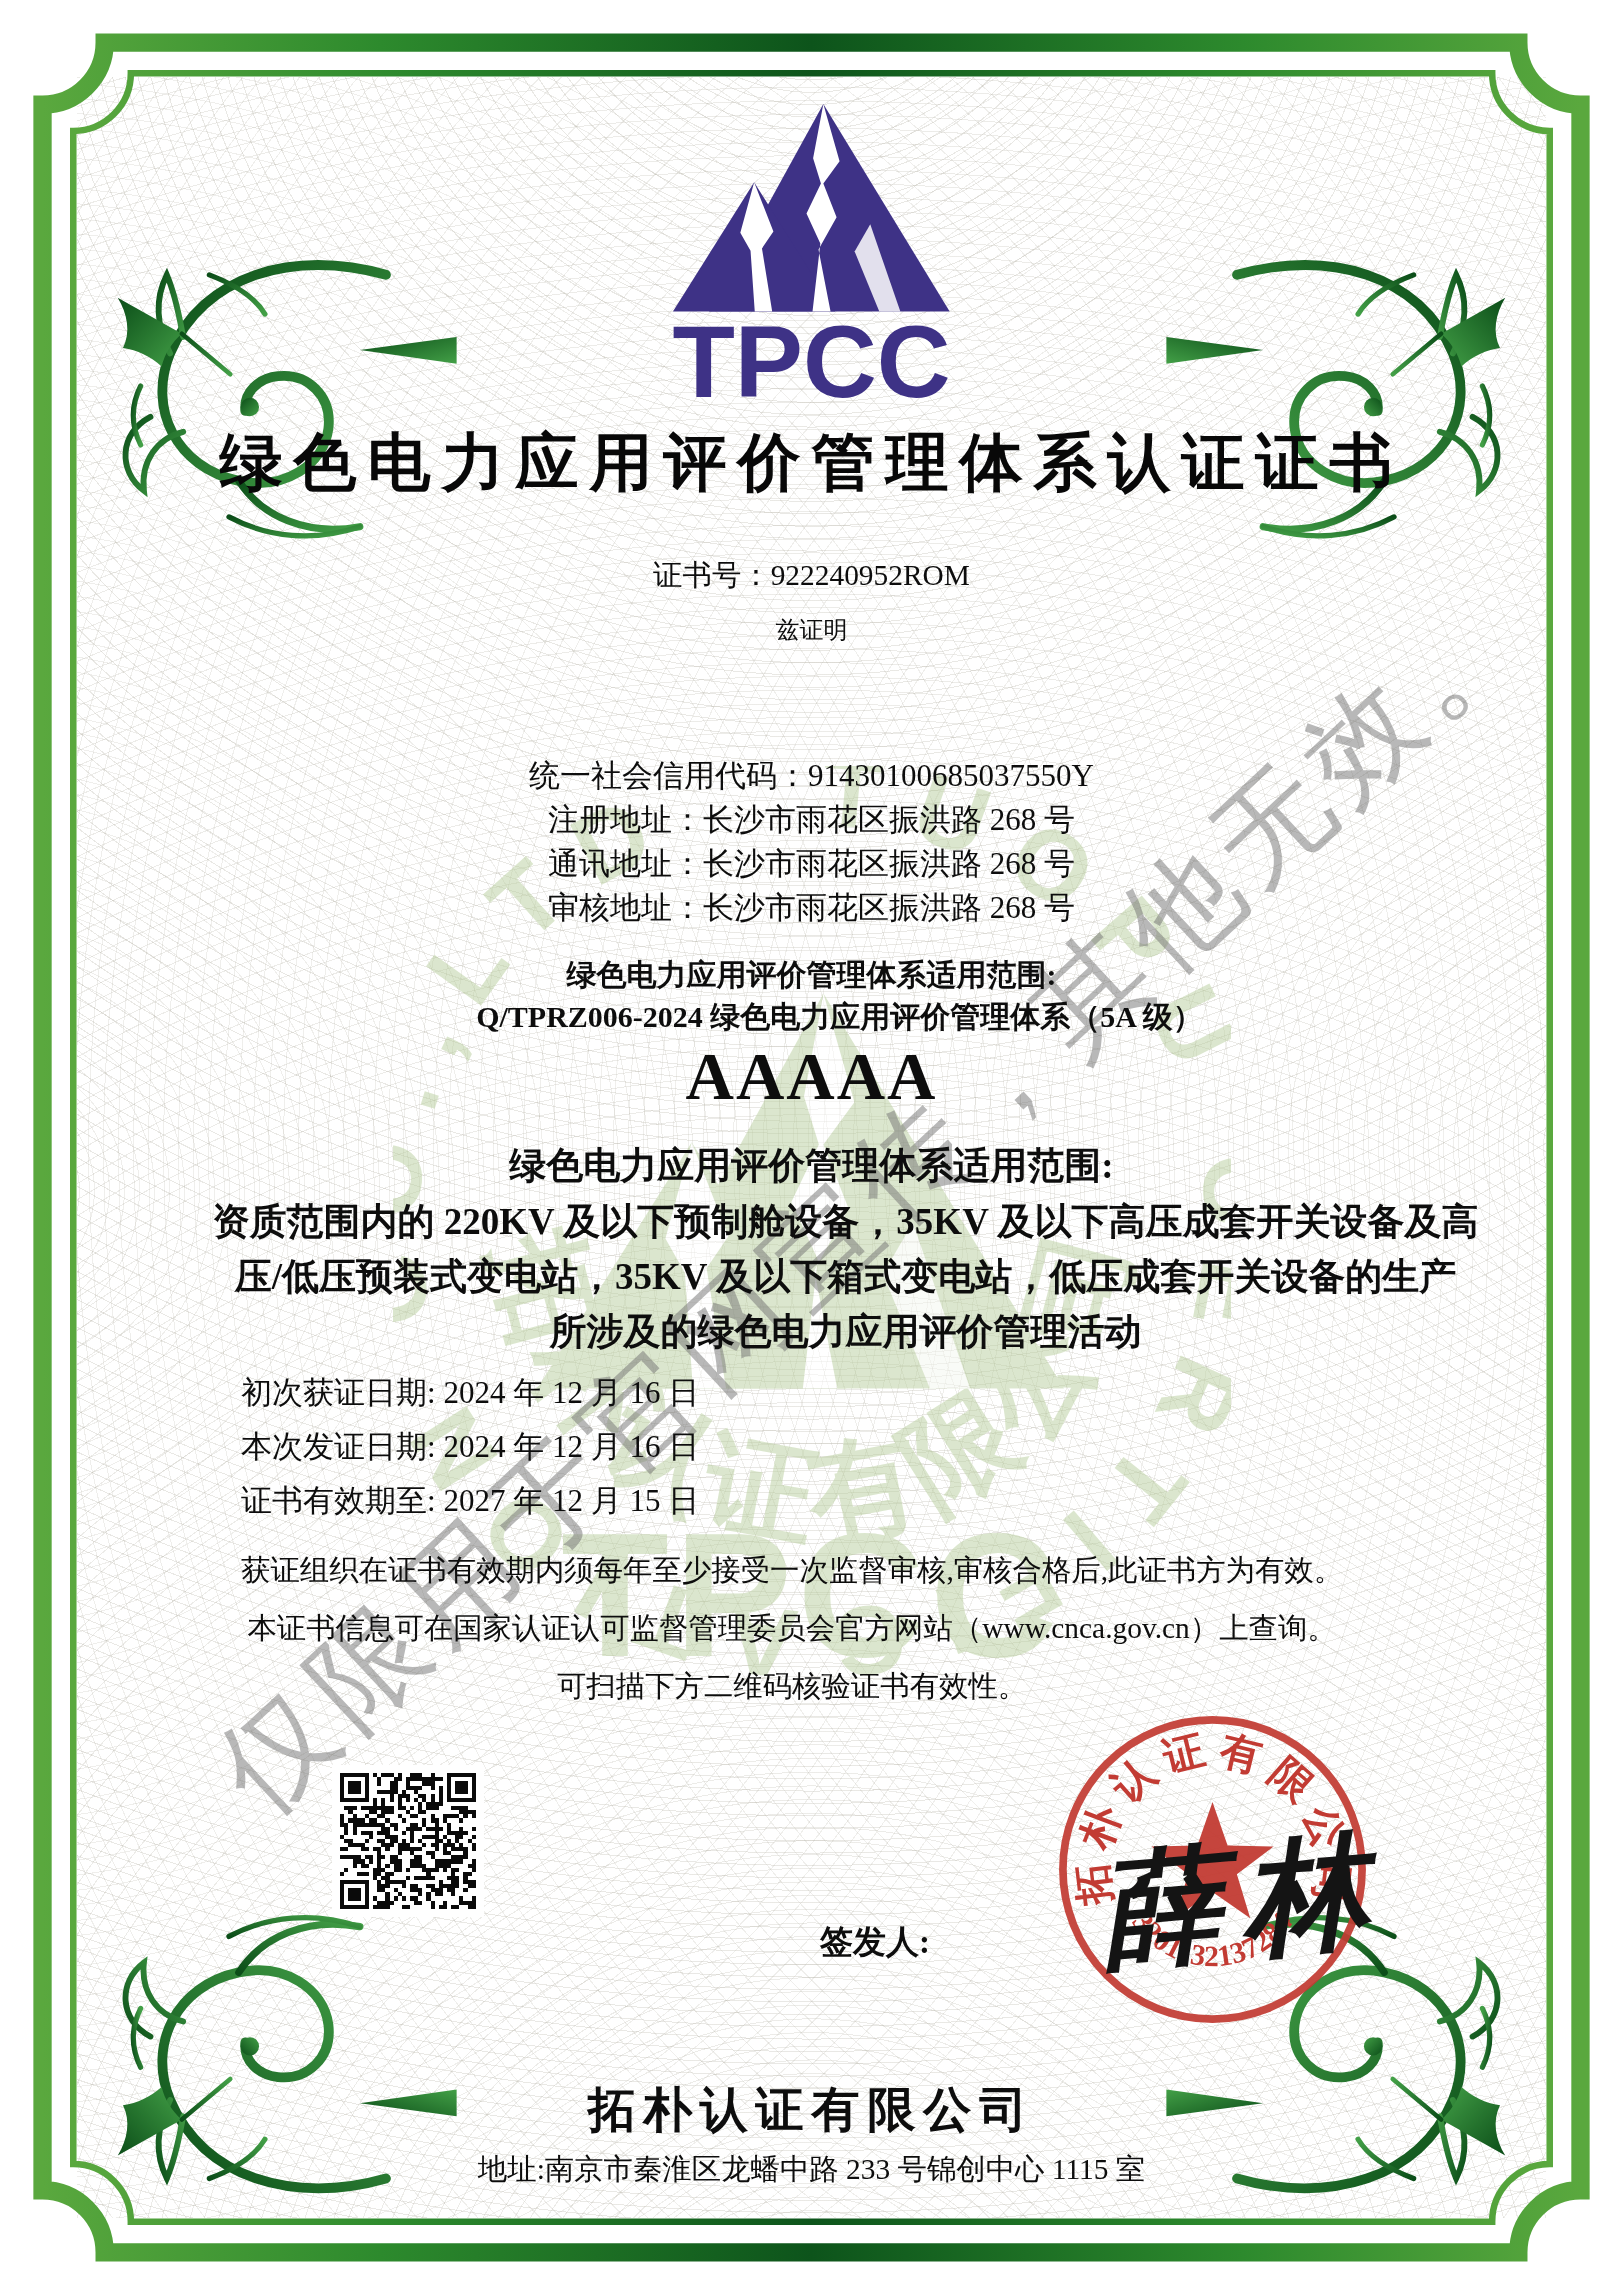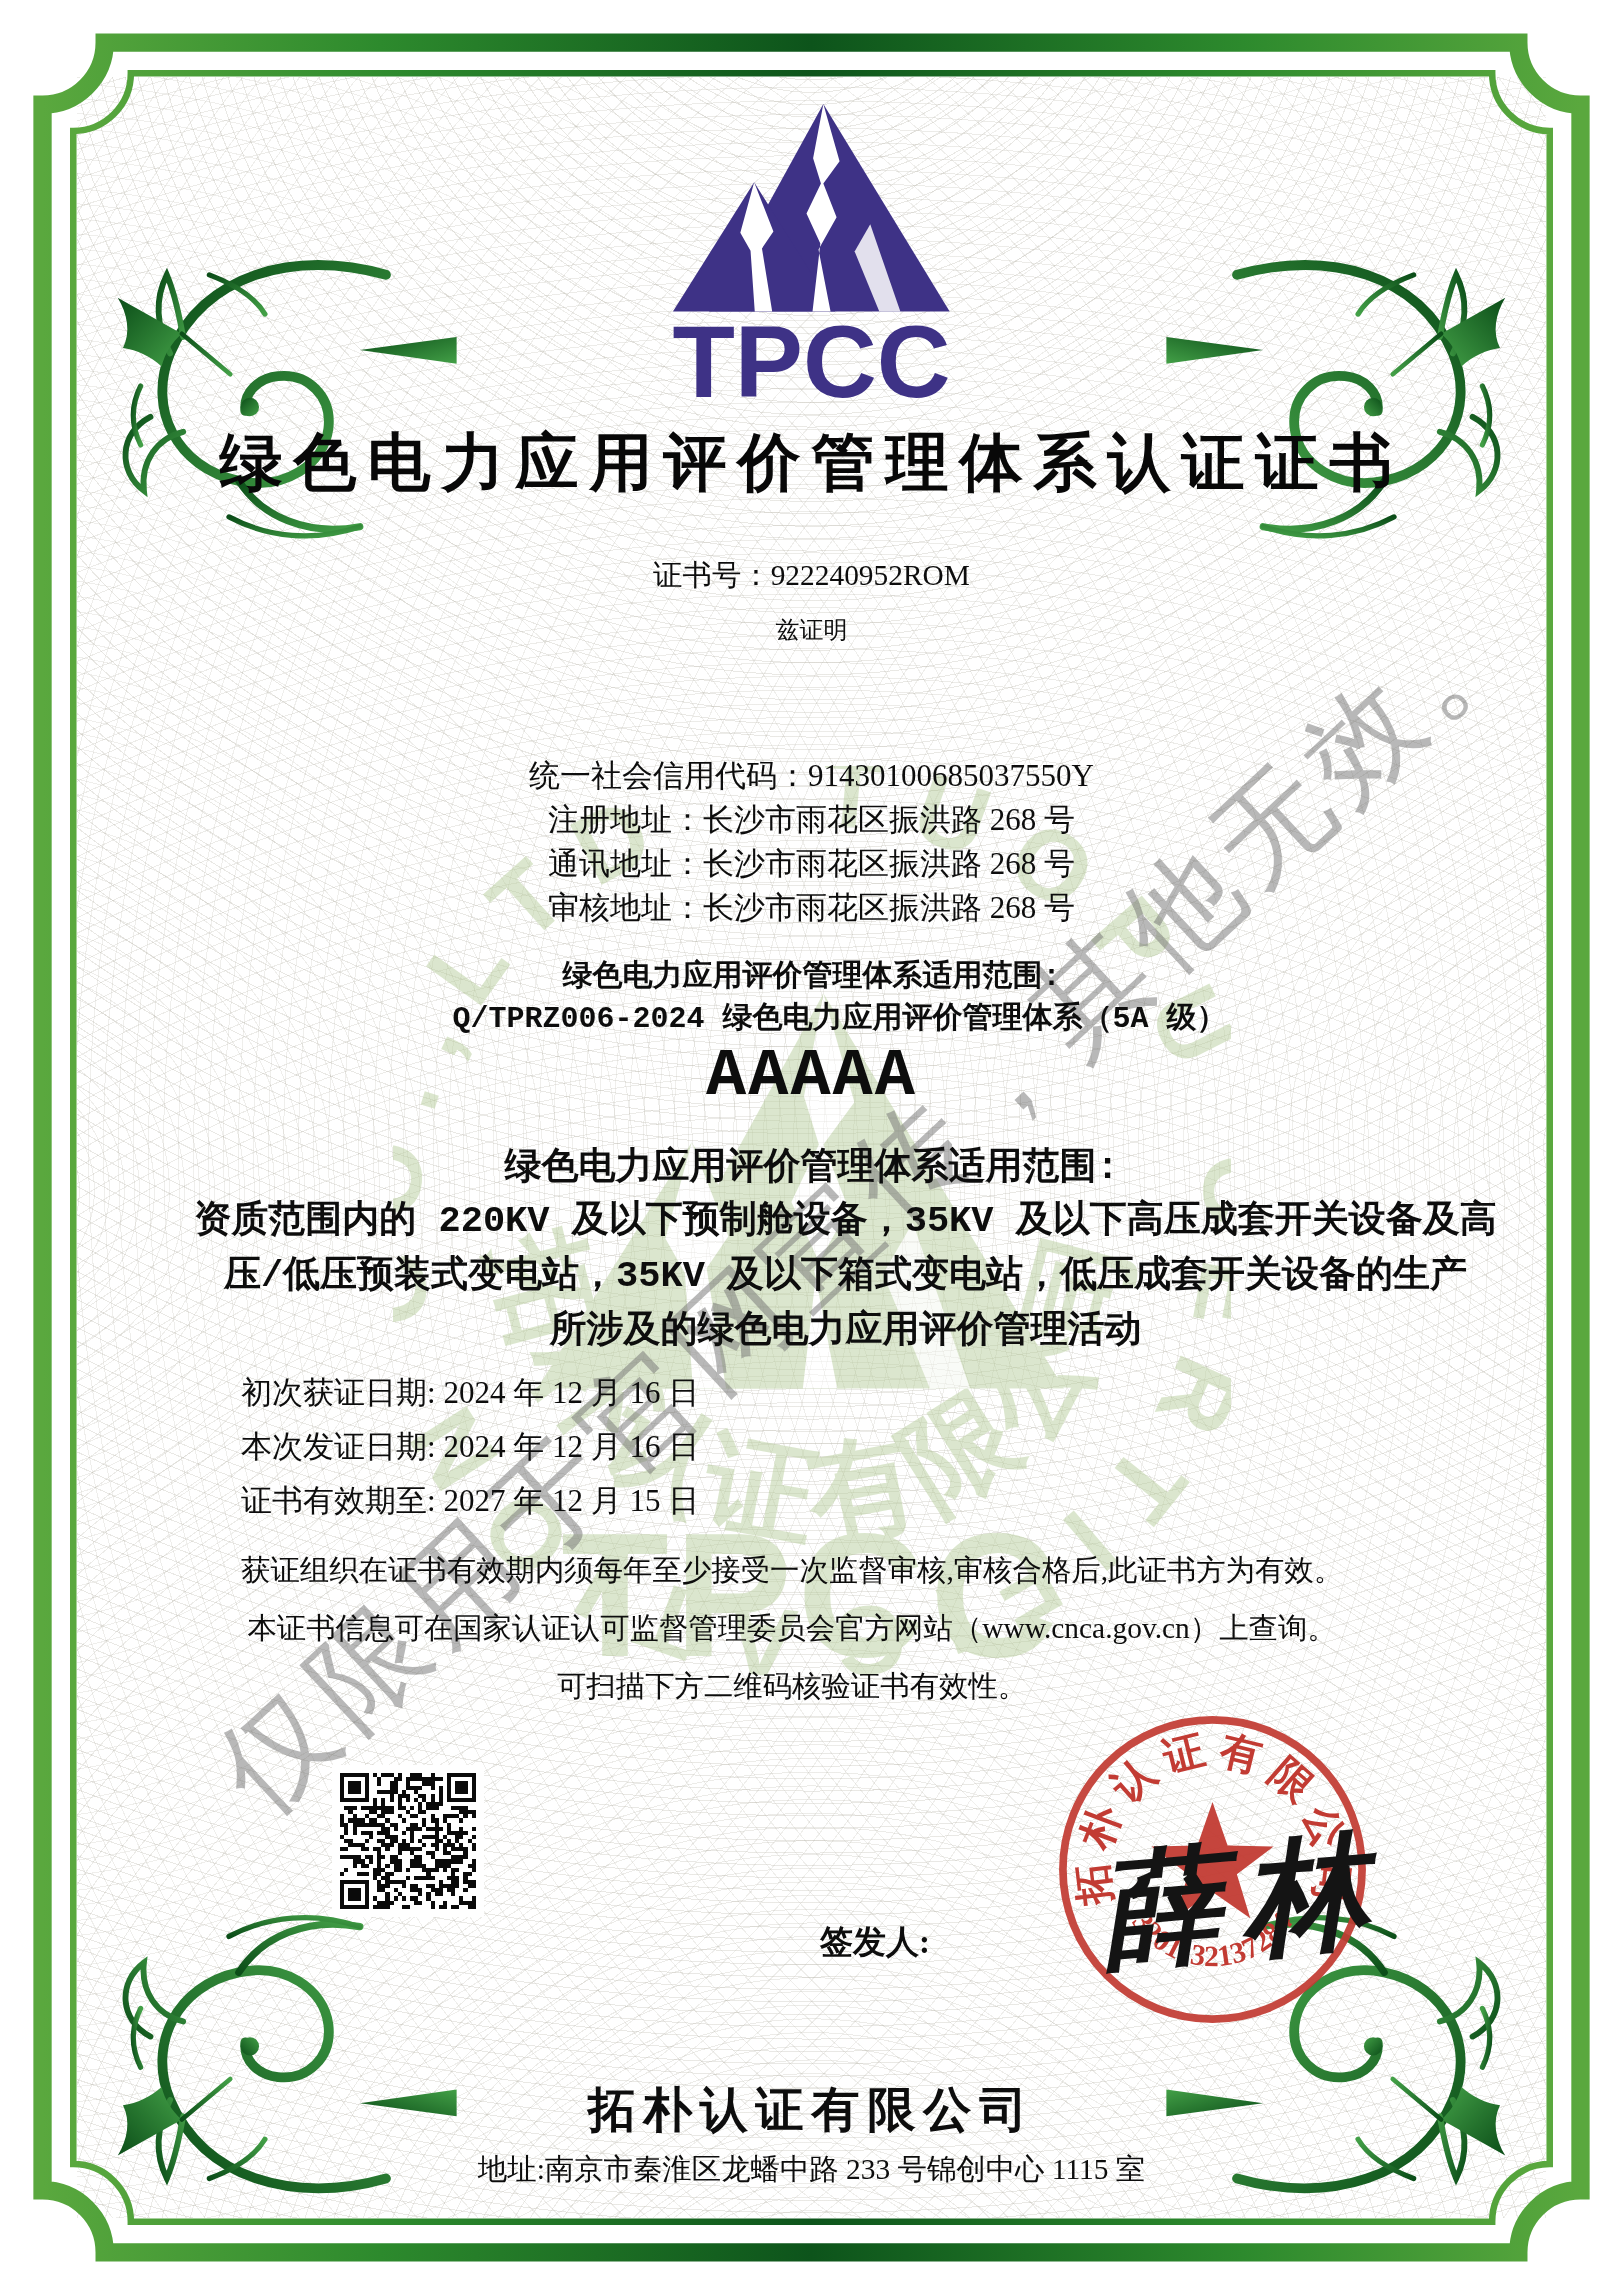--- a/index.html
+++ b/index.html
@@ -1,20 +1,20 @@
 <!DOCTYPE html>
 <html style="font-size:10.5px"><head>
 <meta charset="utf-8">
 <style>
   html,body{margin:0;padding:0;background:#ffffff;}
   .page{position:relative;width:1623px;height:2295px;background:#ffffff;overflow:hidden;
         font-family:"Liberation Serif",serif;color:#0d0d0d;}
   .abs{position:absolute;}
   .ctr{left:0;width:1623px;text-align:center;}
-  .sans{font-family:Liberation Mono, monospace;}
+  .sans{font-family:Liberation Serif, serif;}
   
   .texture{left:77px;top:77px;width:1469px;height:2141px;
     background-image:
       repeating-radial-gradient(circle at 50% -8%,  rgba(183,180,168,.30) 0 1px, rgba(0,0,0,0) 1px 12.4px),
       repeating-radial-gradient(circle at -6% 52%,  rgba(183,180,168,.22) 0 1px, rgba(0,0,0,0) 1px 15px),
       repeating-radial-gradient(circle at 106% 50%, rgba(183,180,168,.22) 0 1px, rgba(0,0,0,0) 1px 15px),
       repeating-radial-gradient(circle at 50% 108%, rgba(183,180,168,.26) 0 1px, rgba(0,0,0,0) 1px 13.7px);}
   .frame{left:0;top:0;width:1623px;height:2295px;}
   .wm-ring{left:393px;top:766px;width:838px;height:1021px;}
   .wm-diag{left:870px;top:1201px;transform:translate(-50%,-50%) rotate(-43deg);

